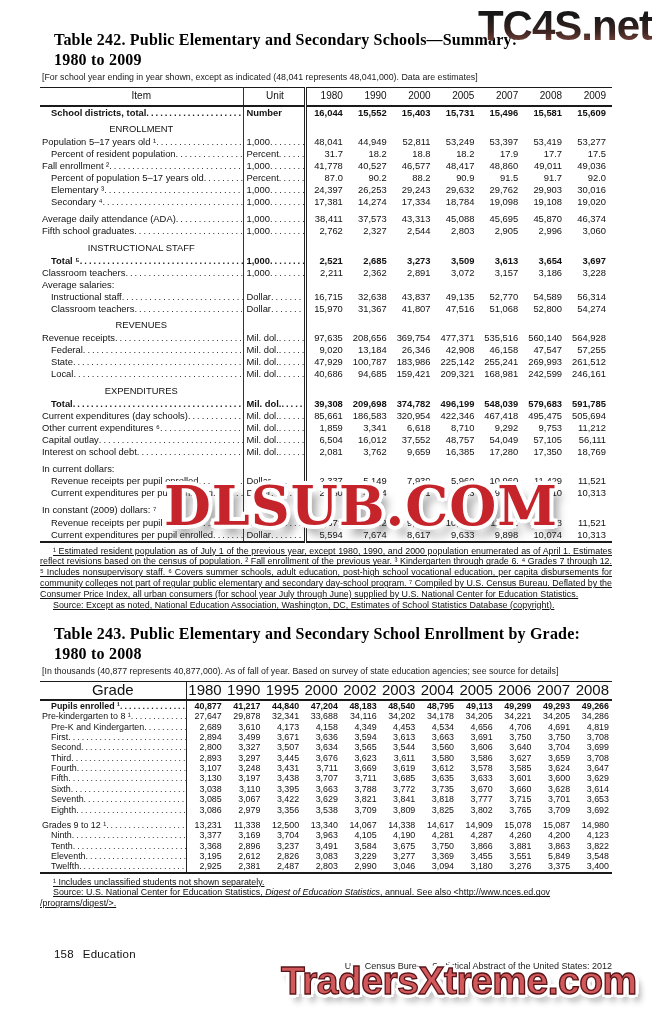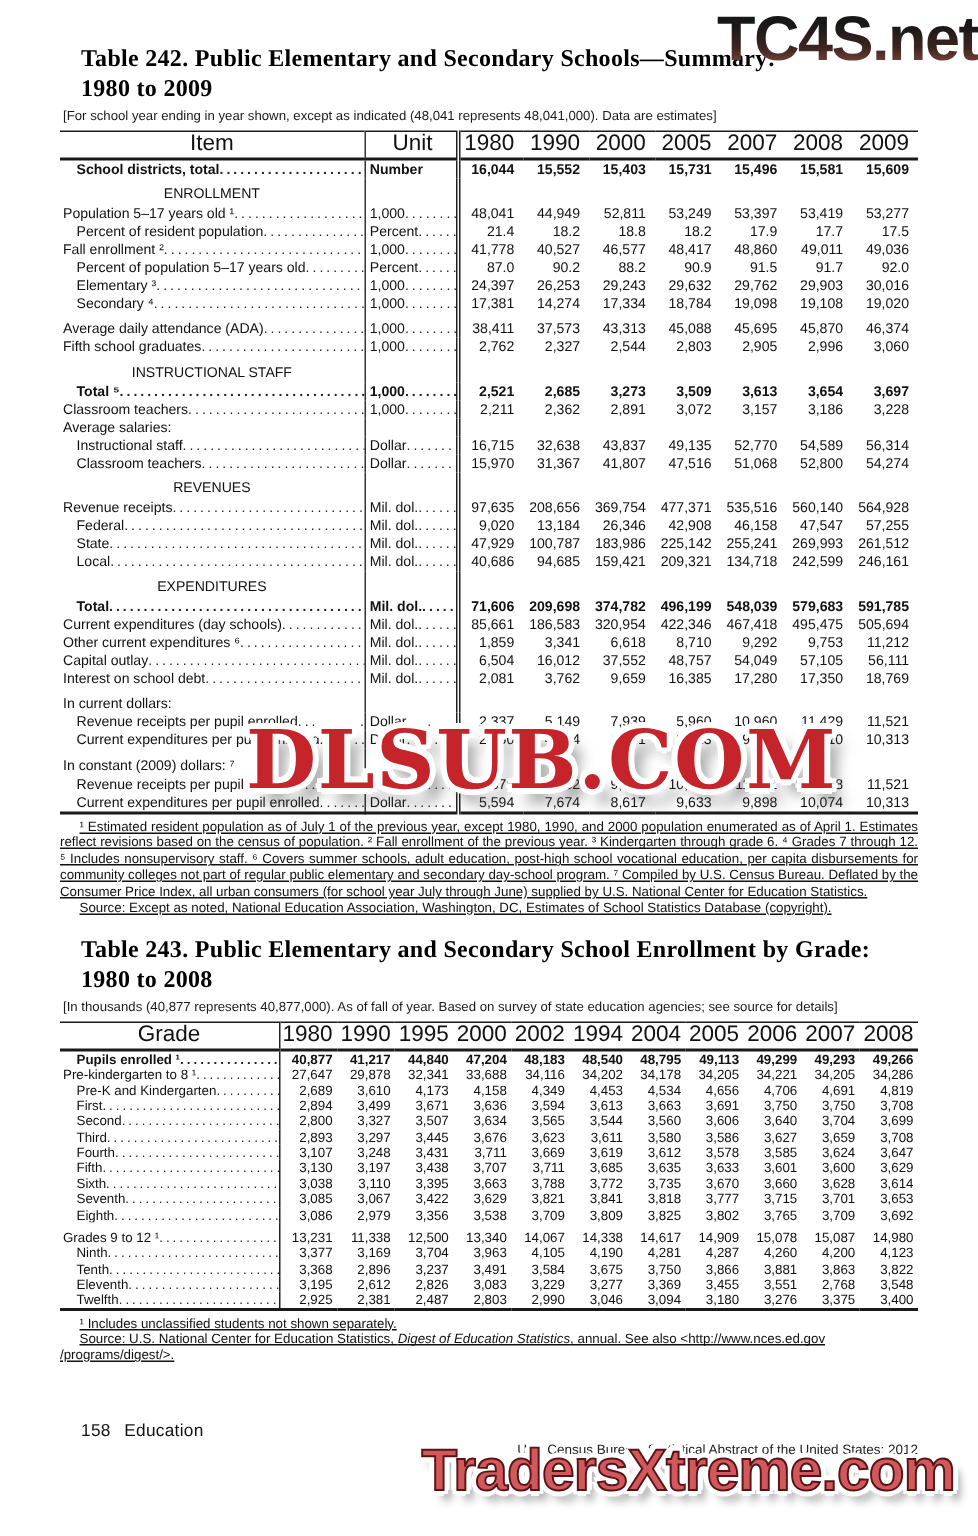--- a/index.html
+++ b/index.html
@@ -25,21 +25,21 @@
   }
   .dtable th {
     font-weight:normal; border-bottom:2px solid #1a1a1a;
     padding:2px 0 3px 0; text-align:center;
   }
   .dtable th.c-num { text-align:right; }
   .dtable td { vertical-align:bottom; overflow:hidden; white-space:nowrap; }
   .dtable td.c-num { text-align:right; }
   .t242 { font-size:9.4px; }
   .t242 td { line-height:12.1px; }
-  .t242 th { font-size:15px; line-height:12px;margin-top:28px; }
+  .t242 th { font-size:10px; line-height:12px;margin-top:28px; }
   .t242 th.c-item { width:203px; }
   .t242 th.c-unit { width:62px; }
   .t242 .c-item { border-right:1px solid #333; }
   .t242 .c-unit { border-right:3px double #222; padding-left:3px; }
   .t242 td.c-num, .t242 th.c-num { padding-right:6px; }
   .t243 { font-size:8.9px; }
   .t243 td { line-height:10.35px; }
   .t243 th { font-size:15px; line-height:12px; }
   .t243 th.c-item { width:146px; }
   .t243 .c-item { border-right:1.5px solid #222; }
@@ -166,21 +166,21 @@
               <td class="c-num">44,949</td>
               <td class="c-num">52,811</td>
               <td class="c-num">53,249</td>
               <td class="c-num">53,397</td>
               <td class="c-num">53,419</td>
               <td class="c-num">53,277</td>
             </tr>
             <tr>
               <td class="c-item ind1"><span class="lbl">Percent of resident population</span><span class="lead"></span></td>
               <td class="c-unit"><span class="lbl">Percent</span><span class="lead"></span></td>
-              <td class="c-num">21.4</td>
+              <td class="c-num">31.7</td>
               <td class="c-num">18.2</td>
               <td class="c-num">18.8</td>
               <td class="c-num">18.2</td>
               <td class="c-num">17.9</td>
               <td class="c-num">17.7</td>
               <td class="c-num">17.5</td>
             </tr>
             <tr>
               <td class="c-item ind0"><span class="lbl">Fall enrollment ²</span><span class="lead"></span></td>
               <td class="c-unit"><span class="lbl">1,000</span><span class="lead"></span></td>
@@ -357,39 +357,39 @@
               <td class="c-num">269,993</td>
               <td class="c-num">261,512</td>
             </tr>
             <tr>
               <td class="c-item ind1"><span class="lbl">Local</span><span class="lead"></span></td>
               <td class="c-unit"><span class="lbl">Mil. dol.</span><span class="lead"></span></td>
               <td class="c-num">40,686</td>
               <td class="c-num">94,685</td>
               <td class="c-num">159,421</td>
               <td class="c-num">209,321</td>
-              <td class="c-num">134,718</td>
+              <td class="c-num">168,981</td>
               <td class="c-num">242,599</td>
               <td class="c-num">246,161</td>
             </tr>
             <tr class="secrow">
               <td class="c-item sec">EXPENDITURES</td>
               <td class="c-unit"></td>
               <td class="c-num"></td>
               <td class="c-num"></td>
               <td class="c-num"></td>
               <td class="c-num"></td>
               <td class="c-num"></td>
               <td class="c-num"></td>
               <td class="c-num"></td>
             </tr>
             <tr class="b">
               <td class="c-item ind1"><span class="lbl">Total</span><span class="lead"></span></td>
               <td class="c-unit"><span class="lbl">Mil. dol.</span><span class="lead"></span></td>
-              <td class="c-num">71,606</td>
+              <td class="c-num">39,308</td>
               <td class="c-num">209,698</td>
               <td class="c-num">374,782</td>
               <td class="c-num">496,199</td>
               <td class="c-num">548,039</td>
               <td class="c-num">579,683</td>
               <td class="c-num">591,785</td>
             </tr>
             <tr>
               <td class="c-item ind0"><span class="lbl">Current expenditures (day schools)</span><span class="lead"></span></td>
               <td class="c-unit"><span class="lbl">Mil. dol.</span><span class="lead"></span></td>
@@ -520,21 +520,21 @@
     <div>
         <table class="dtable t243">
           <thead>
             <tr>
               <th class="c-item">Grade</th>
               <th class="c-num">1980</th>
               <th class="c-num">1990</th>
               <th class="c-num">1995</th>
               <th class="c-num">2000</th>
               <th class="c-num">2002</th>
-              <th class="c-num">1994</th>
+              <th class="c-num">2003</th>
               <th class="c-num">2004</th>
               <th class="c-num">2005</th>
               <th class="c-num">2006</th>
               <th class="c-num">2007</th>
               <th class="c-num">2008</th>
             </tr>
           </thead>
           <tbody>
             <tr class="b">
               <td class="c-item ind1"><span class="lbl">Pupils enrolled ¹</span><span class="lead"></span></td>
@@ -736,21 +736,21 @@
               <td class="c-item ind1"><span class="lbl">Eleventh</span><span class="lead"></span></td>
               <td class="c-num">3,195</td>
               <td class="c-num">2,612</td>
               <td class="c-num">2,826</td>
               <td class="c-num">3,083</td>
               <td class="c-num">3,229</td>
               <td class="c-num">3,277</td>
               <td class="c-num">3,369</td>
               <td class="c-num">3,455</td>
               <td class="c-num">3,551</td>
-              <td class="c-num">2,768</td>
+              <td class="c-num">5,849</td>
               <td class="c-num">3,548</td>
             </tr>
             <tr>
               <td class="c-item ind1"><span class="lbl">Twelfth</span><span class="lead"></span></td>
               <td class="c-num">2,925</td>
               <td class="c-num">2,381</td>
               <td class="c-num">2,487</td>
               <td class="c-num">2,803</td>
               <td class="c-num">2,990</td>
               <td class="c-num">3,046</td>

